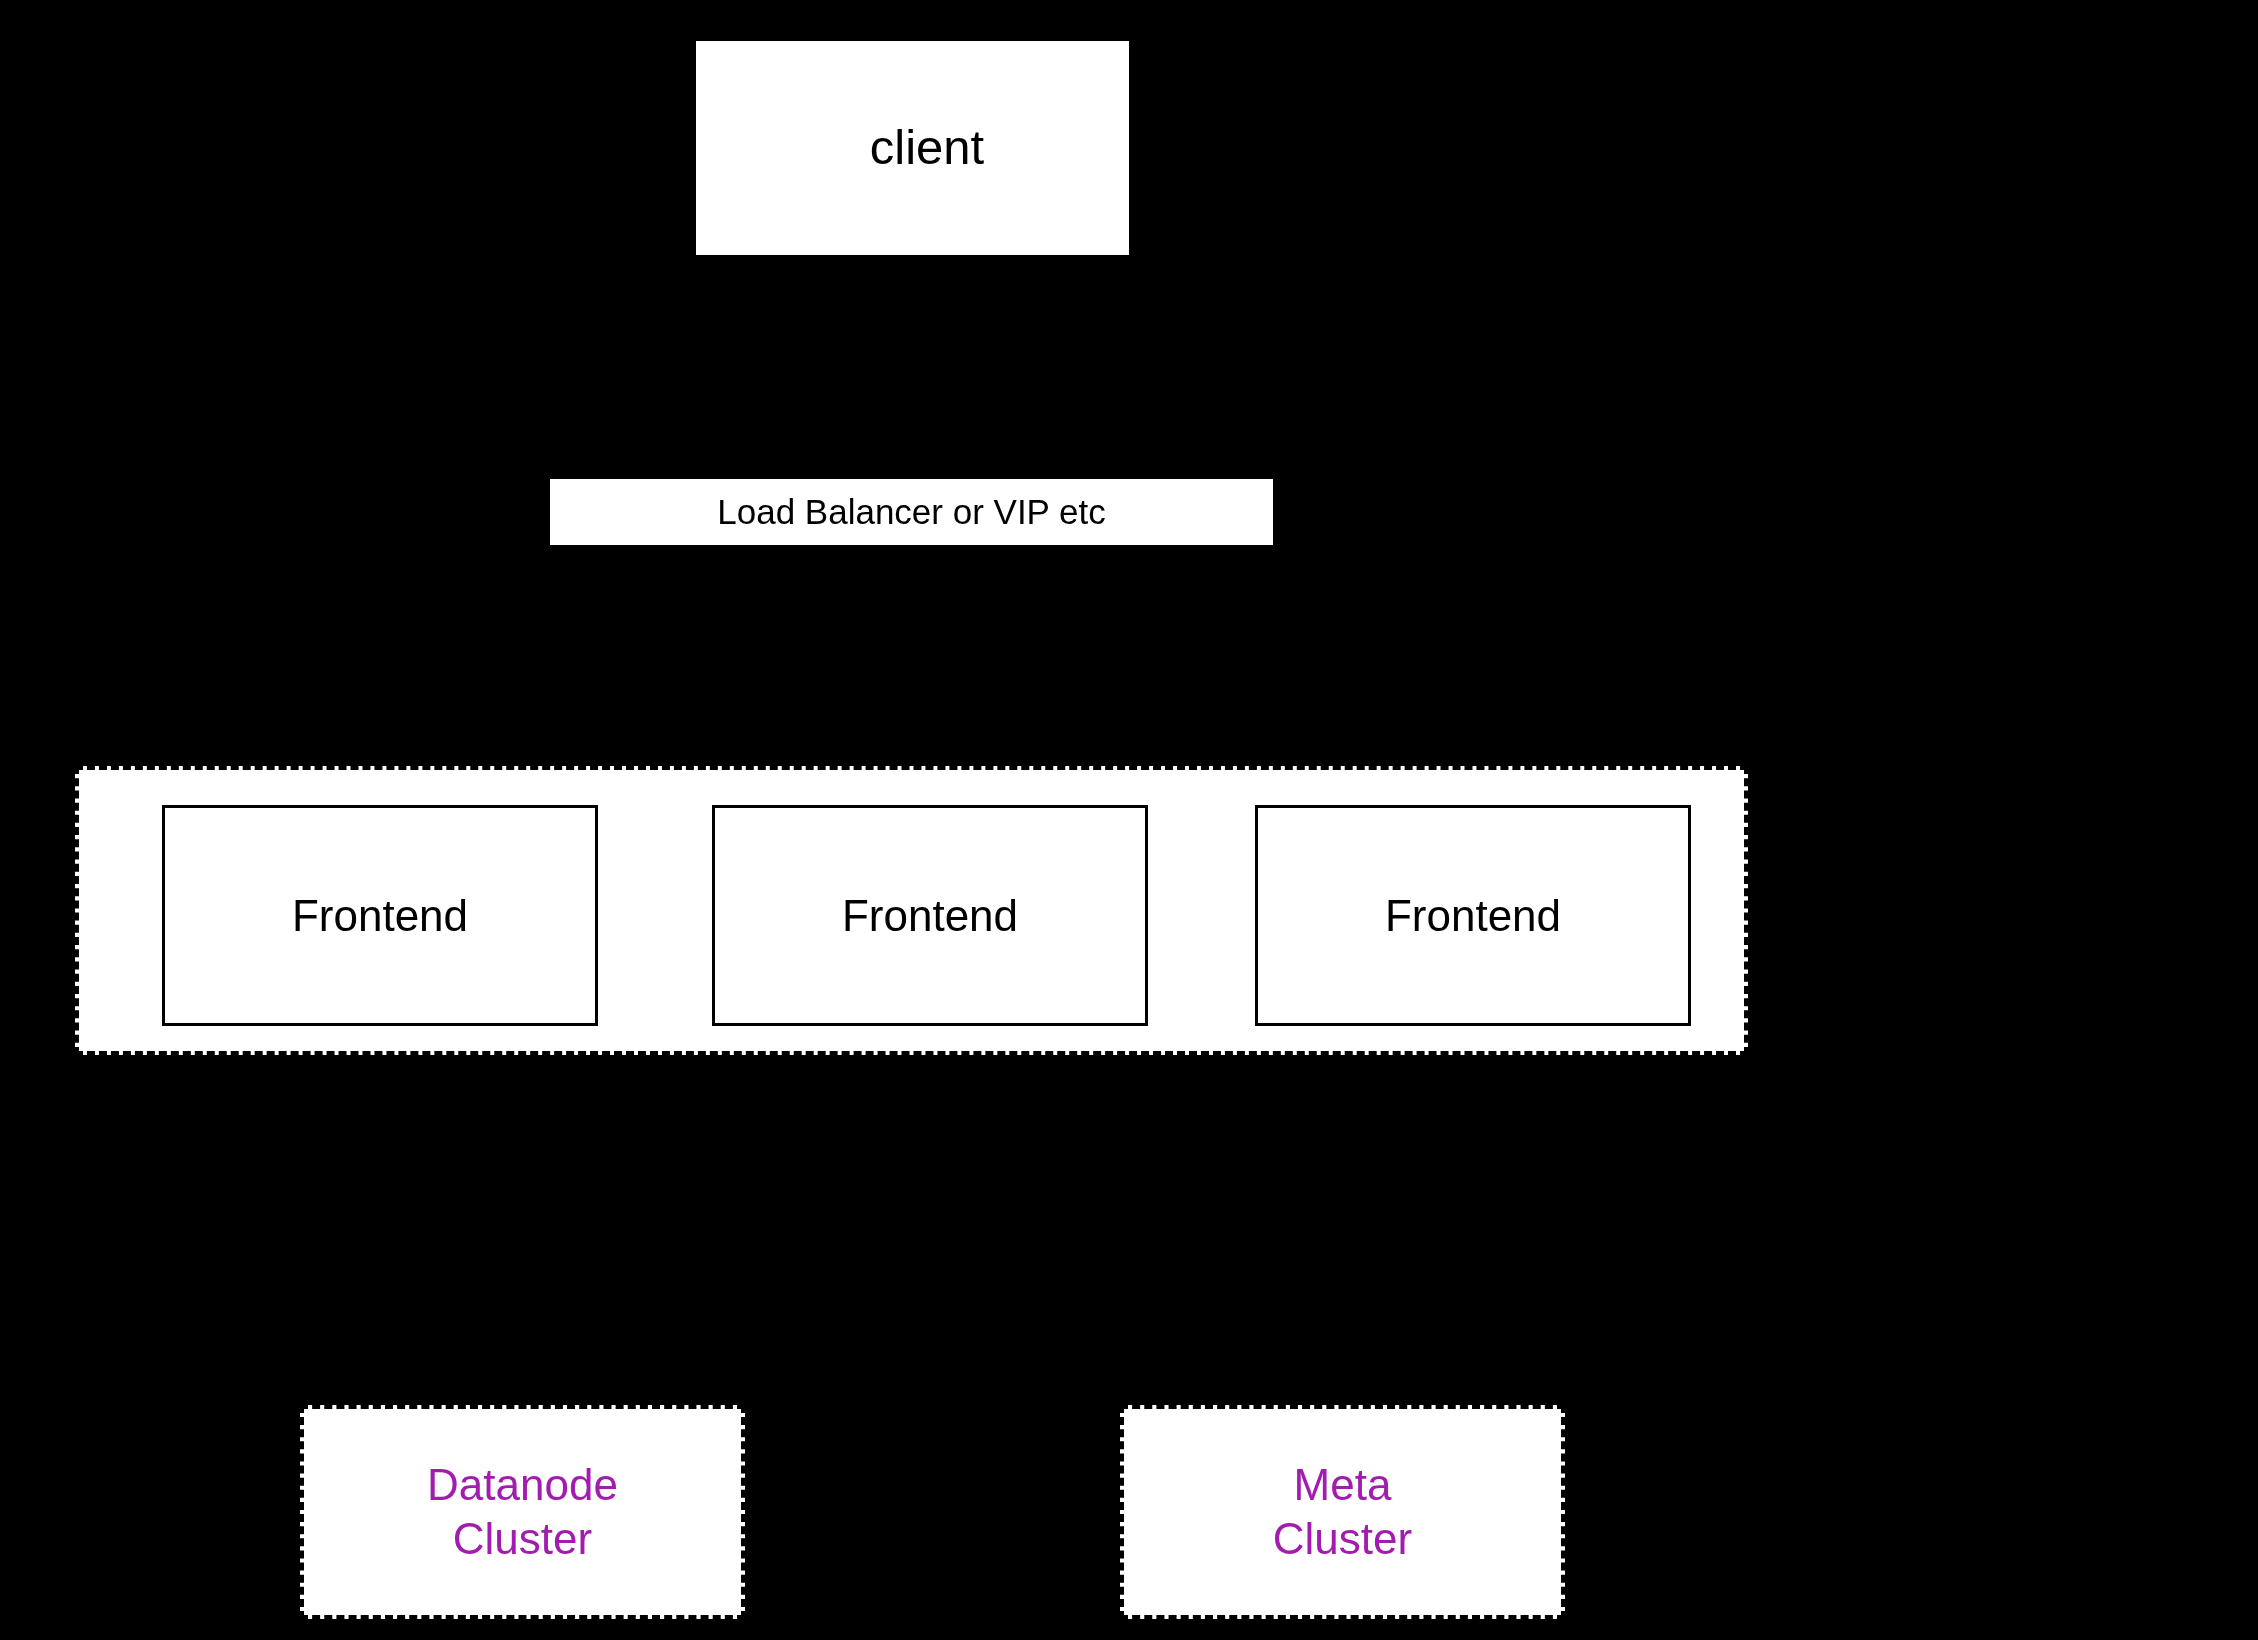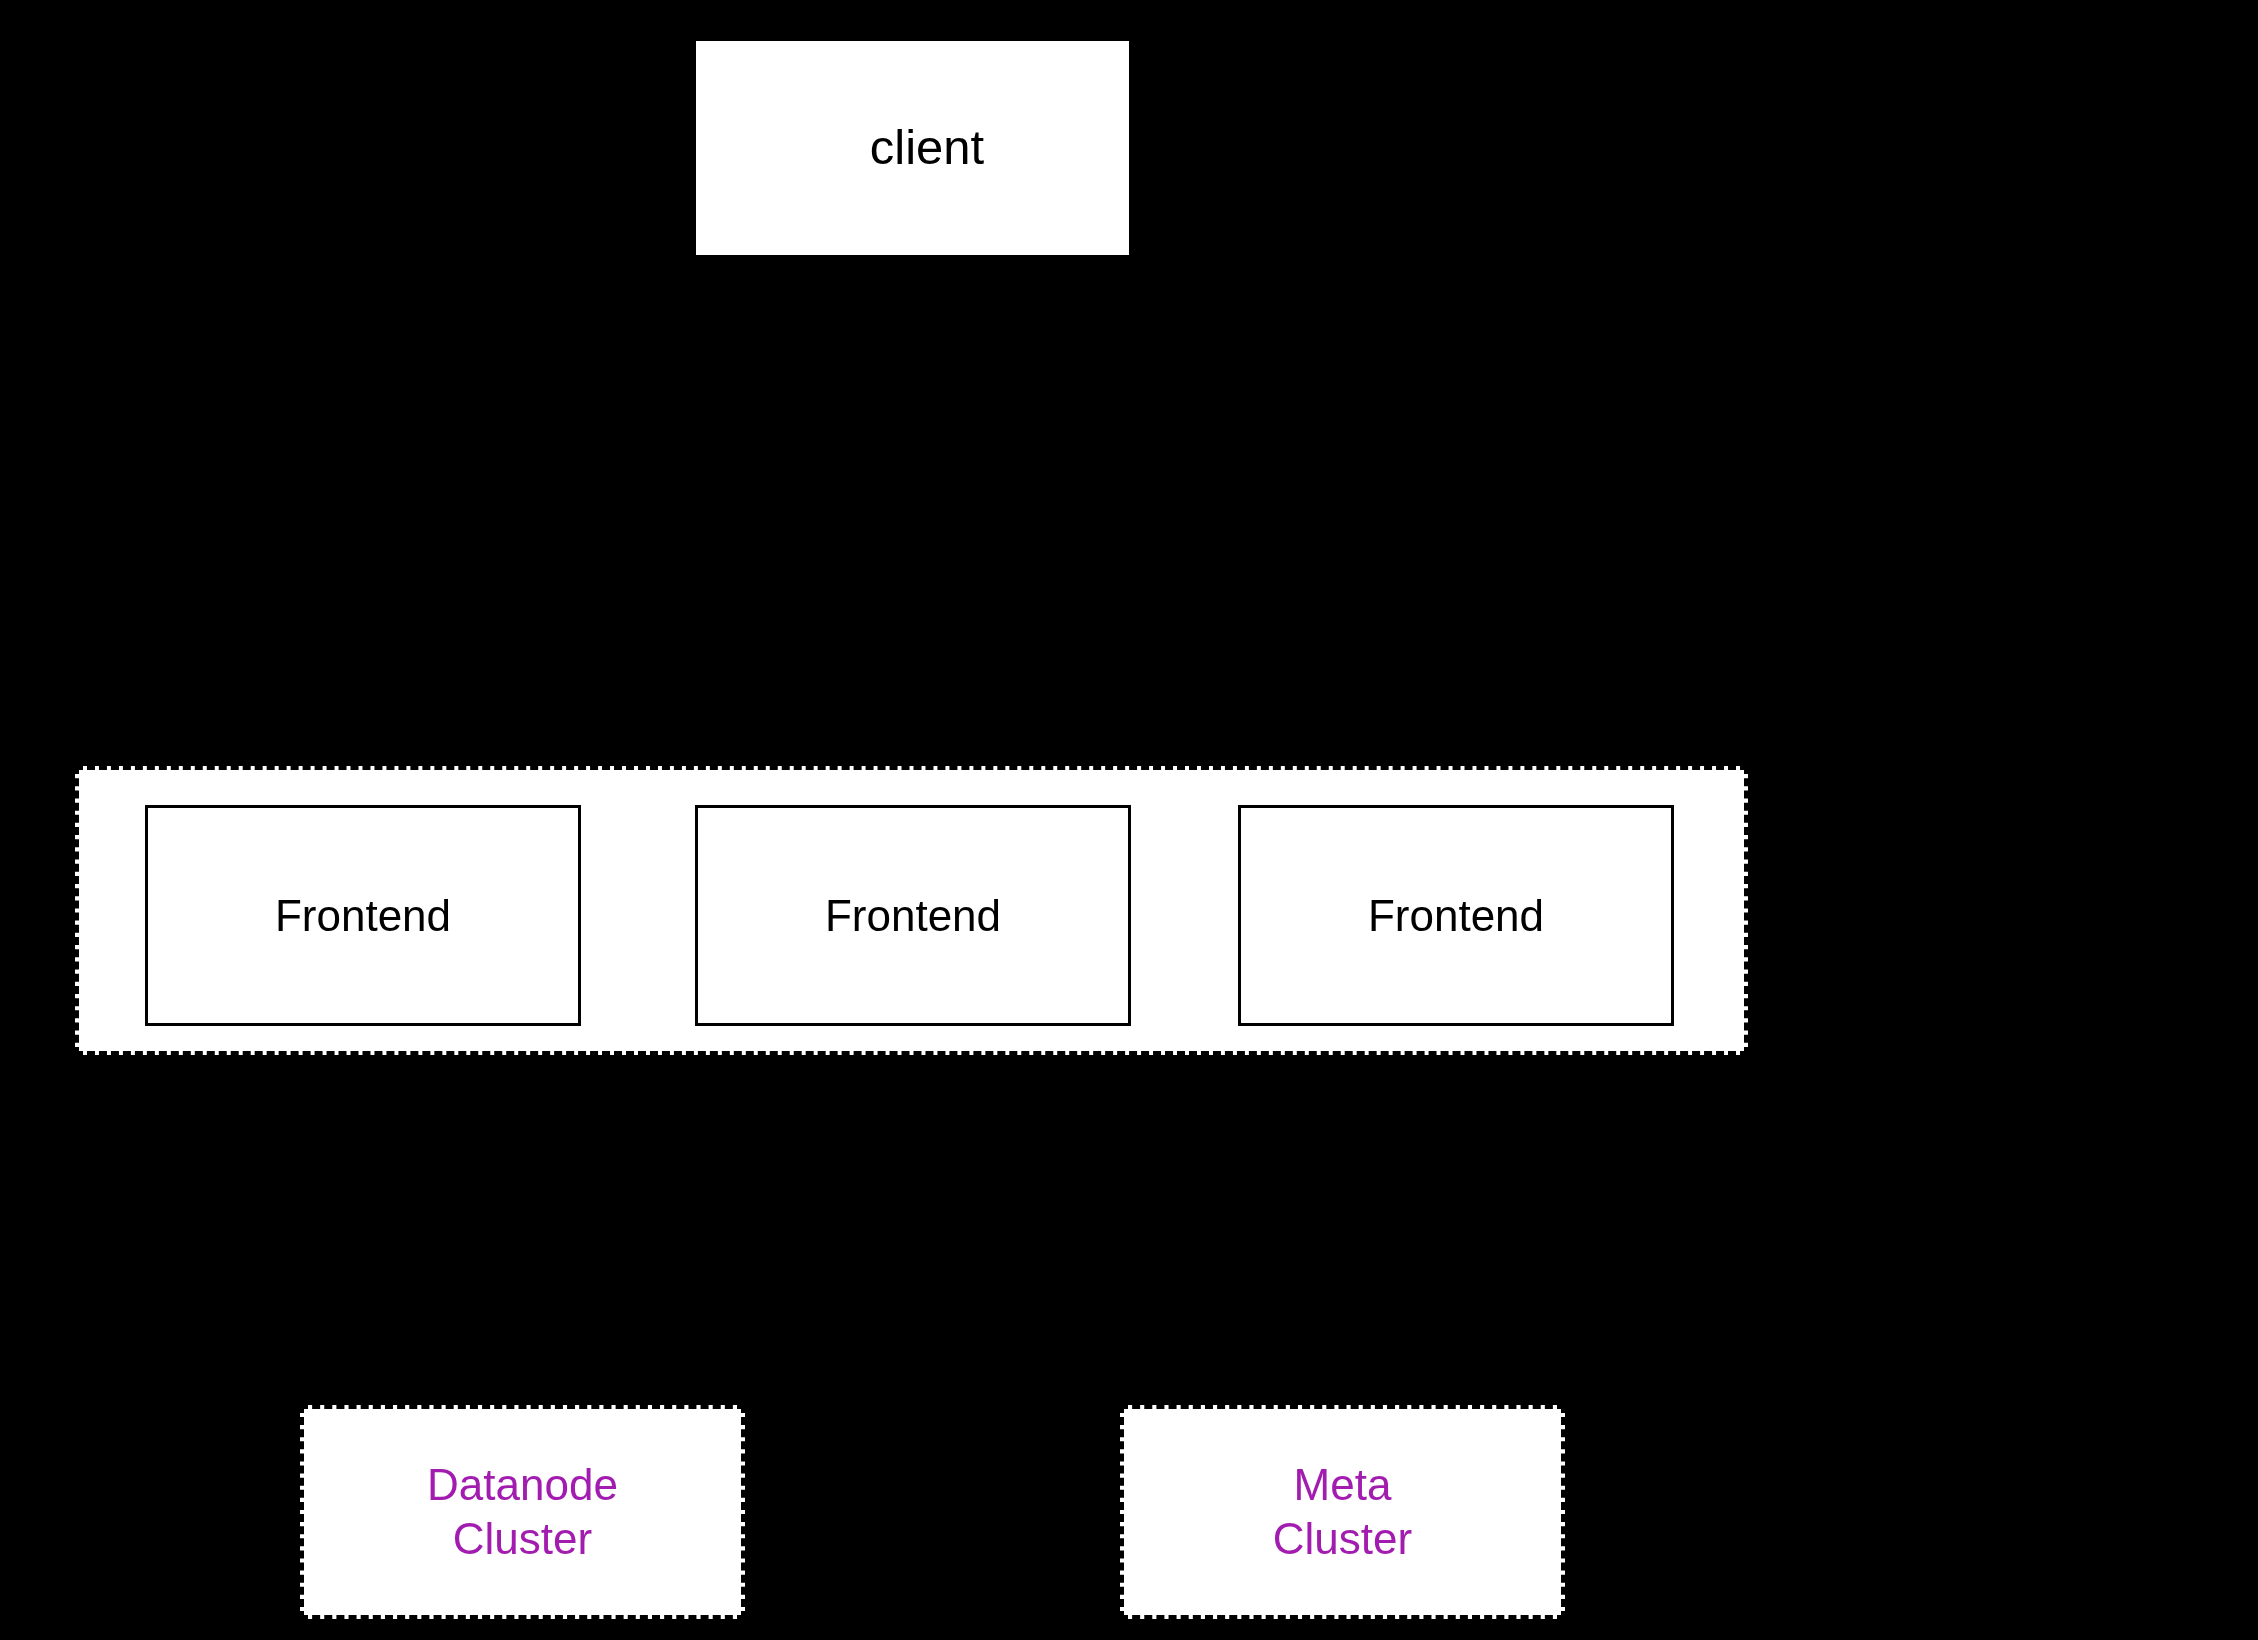--- a/index.html
+++ b/index.html
@@ -65,20 +65,21 @@
     height: 221px;
     box-sizing: border-box;
     background: #ffffff;
     border: 3.6px solid #000000;
     display: flex;
     align-items: center;
     justify-content: center;
     color: #000000;
     font-size: 44px;
     text-align: center;
+    margin-left: 17px;
   }
   #frontend-node-0 { left: 66px; }
   #frontend-node-1 { left: 616px; }
   #frontend-node-2 { left: 1159px; }
   
   .cluster-node {
     position: absolute;
     box-sizing: border-box;
     width: 445px;
     height: 214px;
@@ -104,20 +105,23 @@
 </style>
 </head>
 <body>
 
 <div id="canvas">
 
   <div class="node" id="client-node">
     <span>client</span>
   </div>
 
+  <div class="node" id="loadbalancer-node">
+    <span>Load Balancer or VIP etc</span>
+  </div>
 
   <div id="frontend-group">
     <div class="frontend-node" id="frontend-node-0">
       <span>Frontend</span>
     </div>
     <div class="frontend-node" id="frontend-node-1">
       <span>Frontend</span>
     </div>
     <div class="frontend-node" id="frontend-node-2">
       <span>Frontend</span>

